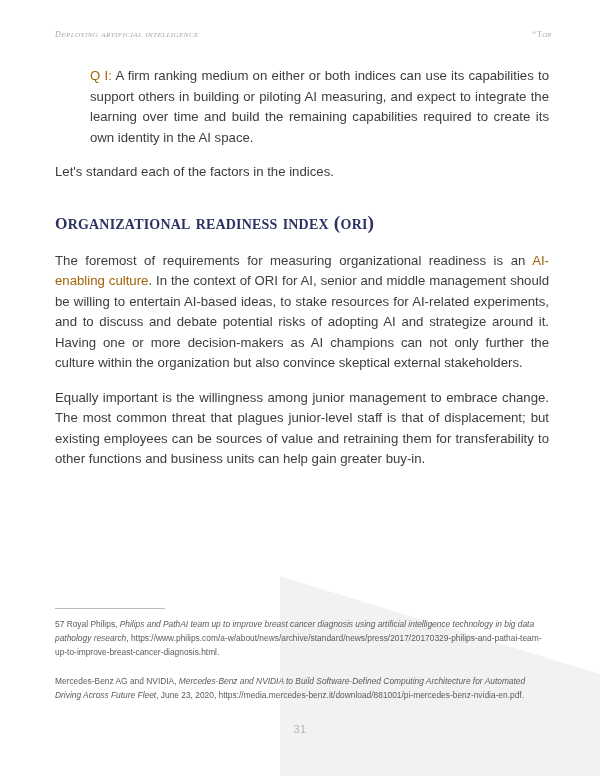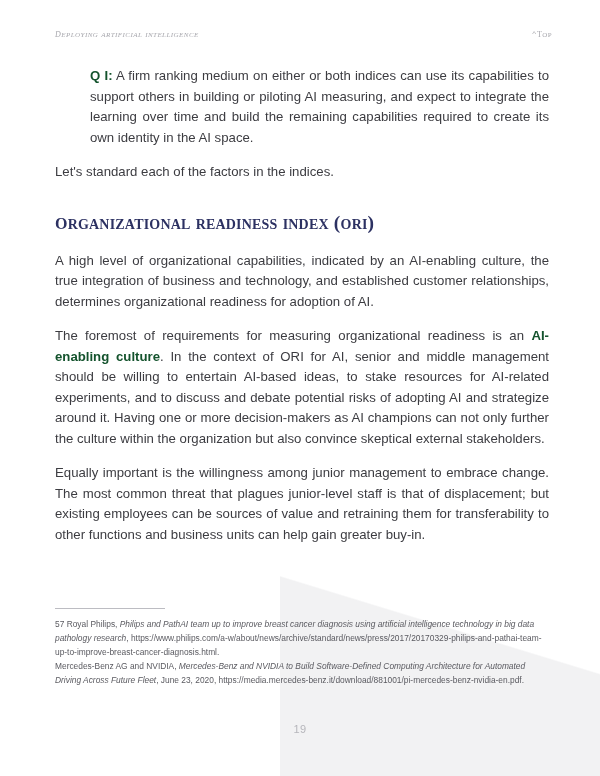--- a/index.html
+++ b/index.html
@@ -96,21 +96,21 @@
     line-height: 20.5px;
     text-align: justify;
     color: #3c3c41;
   }
   p:last-child { margin-bottom: 0; }
   .indent {
     margin-left: 35px;
     width: 459px;
   }
   .indent.tight { margin-bottom: 13px; }
-  b, strong { font-weight: bold; color: #14532d; }
+  b, strong { font-weight: normal; color: #a16207; }
   sup {
     font-size: 8.4px;
     vertical-align: super;
     line-height: 0;
   }
 
   
   h2.section-heading {
     margin: 26px 0 16px 0;
     font-family: "Liberation Serif", serif;
@@ -137,21 +137,21 @@
     background: #bcbcc2;
     margin-bottom: 8px;
   }
   .fn {
     font-size: 8.4px;
     line-height: 14px;
     color: #5a5a60;
     text-align: left;
     margin: 0;
   }
-  .fn + .fn { margin-top: 0; }
+  .fn + .fn { margin-top: 15px; }
   .fn i, .fn em { font-style: italic; }
 
   
   .folio {
     position: absolute;
     left: 0;
     right: 0;
     top: 723px;
     text-align: center;
     font-size: 11px;
@@ -178,21 +178,20 @@
 
 
     <p class="indent">
       <b>Q I:</b><span> A firm ranking medium on either or both indices can use its capabilities to support others in building or piloting AI measuring, and expect to integrate the learning over time and build the remaining capabilities required to create its own identity in the AI space.</span>
     </p>
 
     <p>Let's standard each of the factors in the indices.</p>
 
     <h2 class="section-heading">Organizational Readiness Index (ORI)</h2>
 
-    <p>A high level of organizational capabilities, indicated by an AI-enabling culture, the true integration of business and technology, and established customer relationships, determines organizational readiness for adoption of AI.</p>
 
     <p>
       <span>The foremost of requirements for measuring organizational readiness is an </span><b>AI-enabling culture</b><span>. In the context of ORI for AI, senior and middle management should be willing to entertain AI-based ideas, to stake resources for AI-related experiments, and to discuss and debate potential risks of adopting AI and strategize around it. Having one or more decision-makers as AI champions can not only further the culture within the organization but also convince skeptical external stakeholders.</span>
     </p>
 
     <p>Equally important is the willingness among junior management to embrace change. The most common threat that plagues junior-level staff is that of displacement; but existing employees can be sources of value and retraining them for transferability to other functions and business units can help gain greater buy-in.</p>
   </div>
 
   <div class="footnotes">
     <div class="fn-rule"></div>
@@ -205,15 +204,15 @@
     </p>
 
     <p class="fn">
       <span>Mercedes-Benz AG and NVIDIA,</span>
       <i>Mercedes-Benz and NVIDIA to Build Software-Defined Computing Architecture for Automated Driving Across Future Fleet</i>,
       <span>June 23, 2020,</span>
       <span>https://media.mercedes-benz.it/download/881001/pi-mercedes-benz-nvidia-en.pdf.</span>
     </p>
   </div>
 
-  <div class="folio">19</div>
+  <div class="folio">31</div>
 
 </div>
 
 </body></html>

